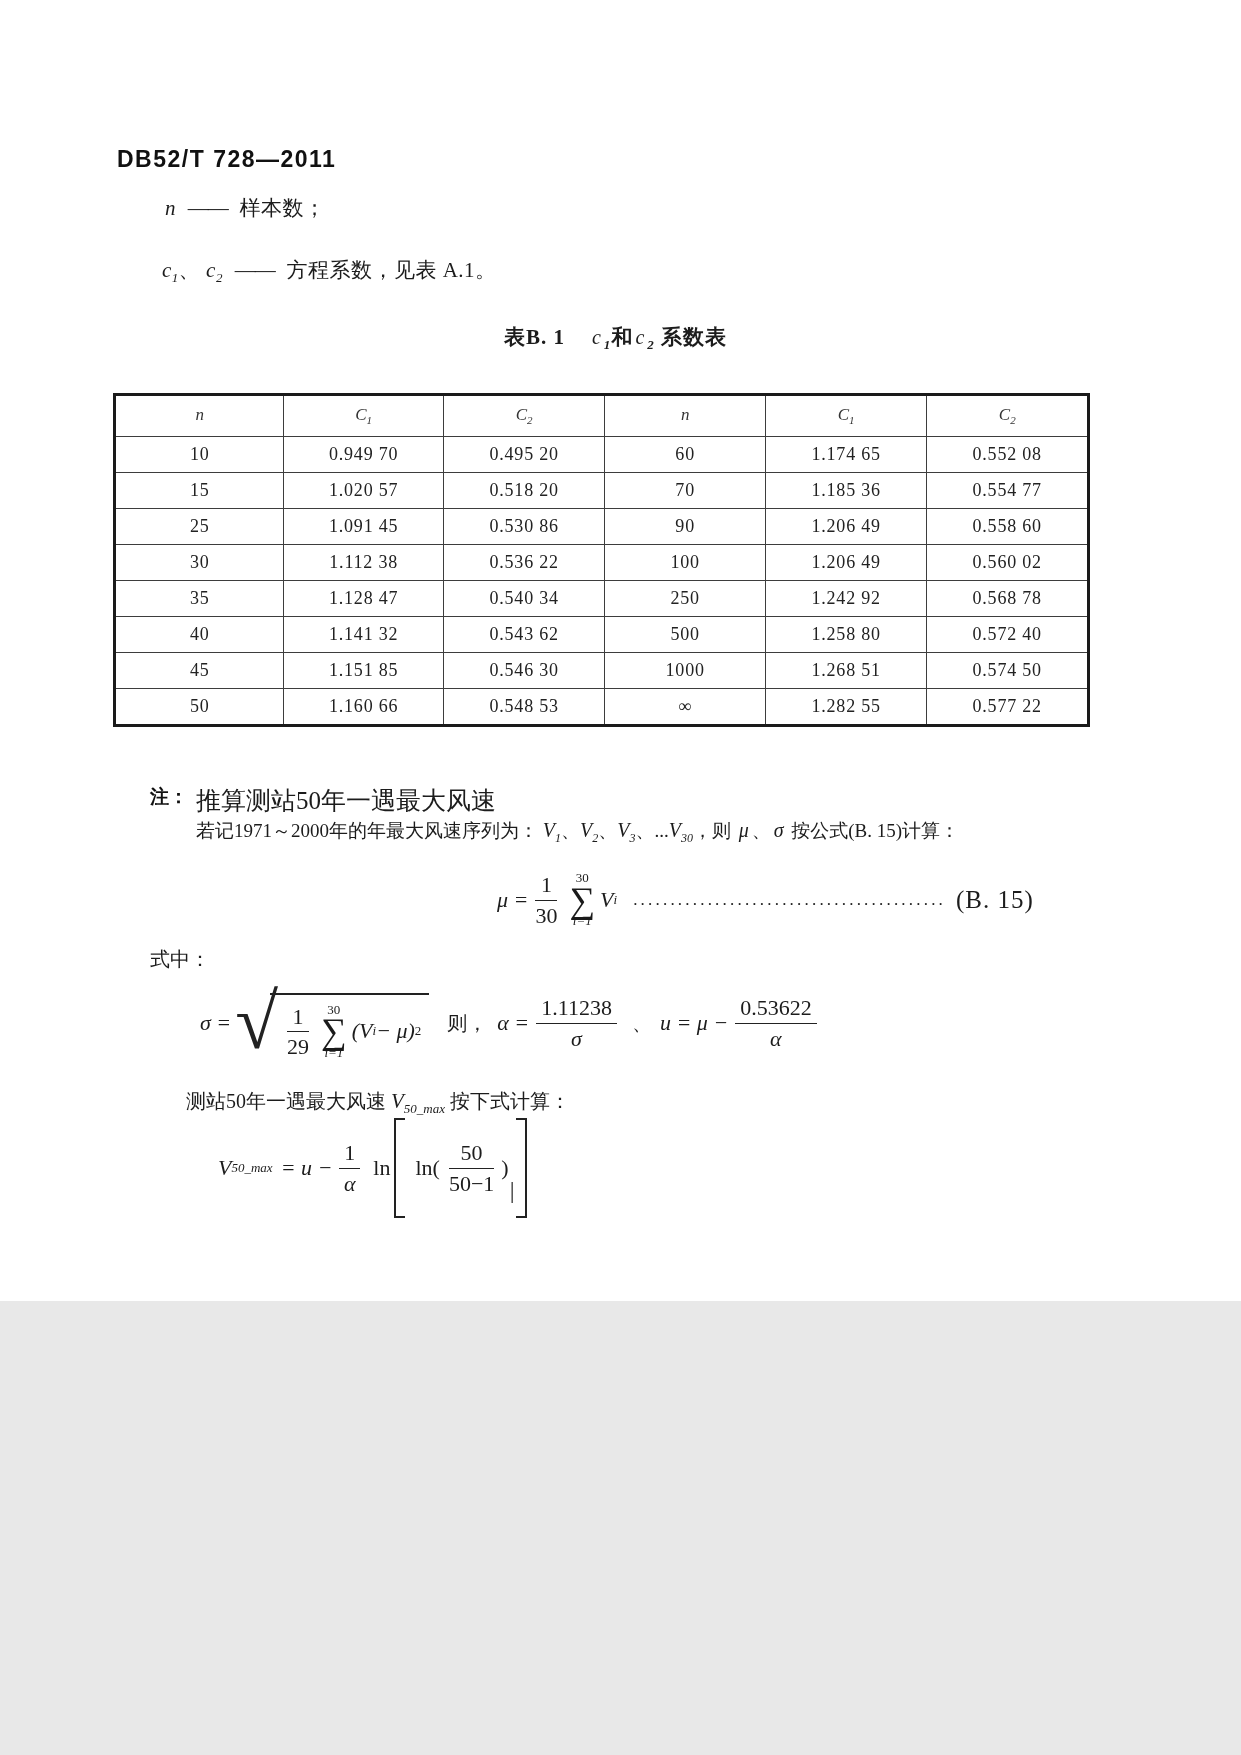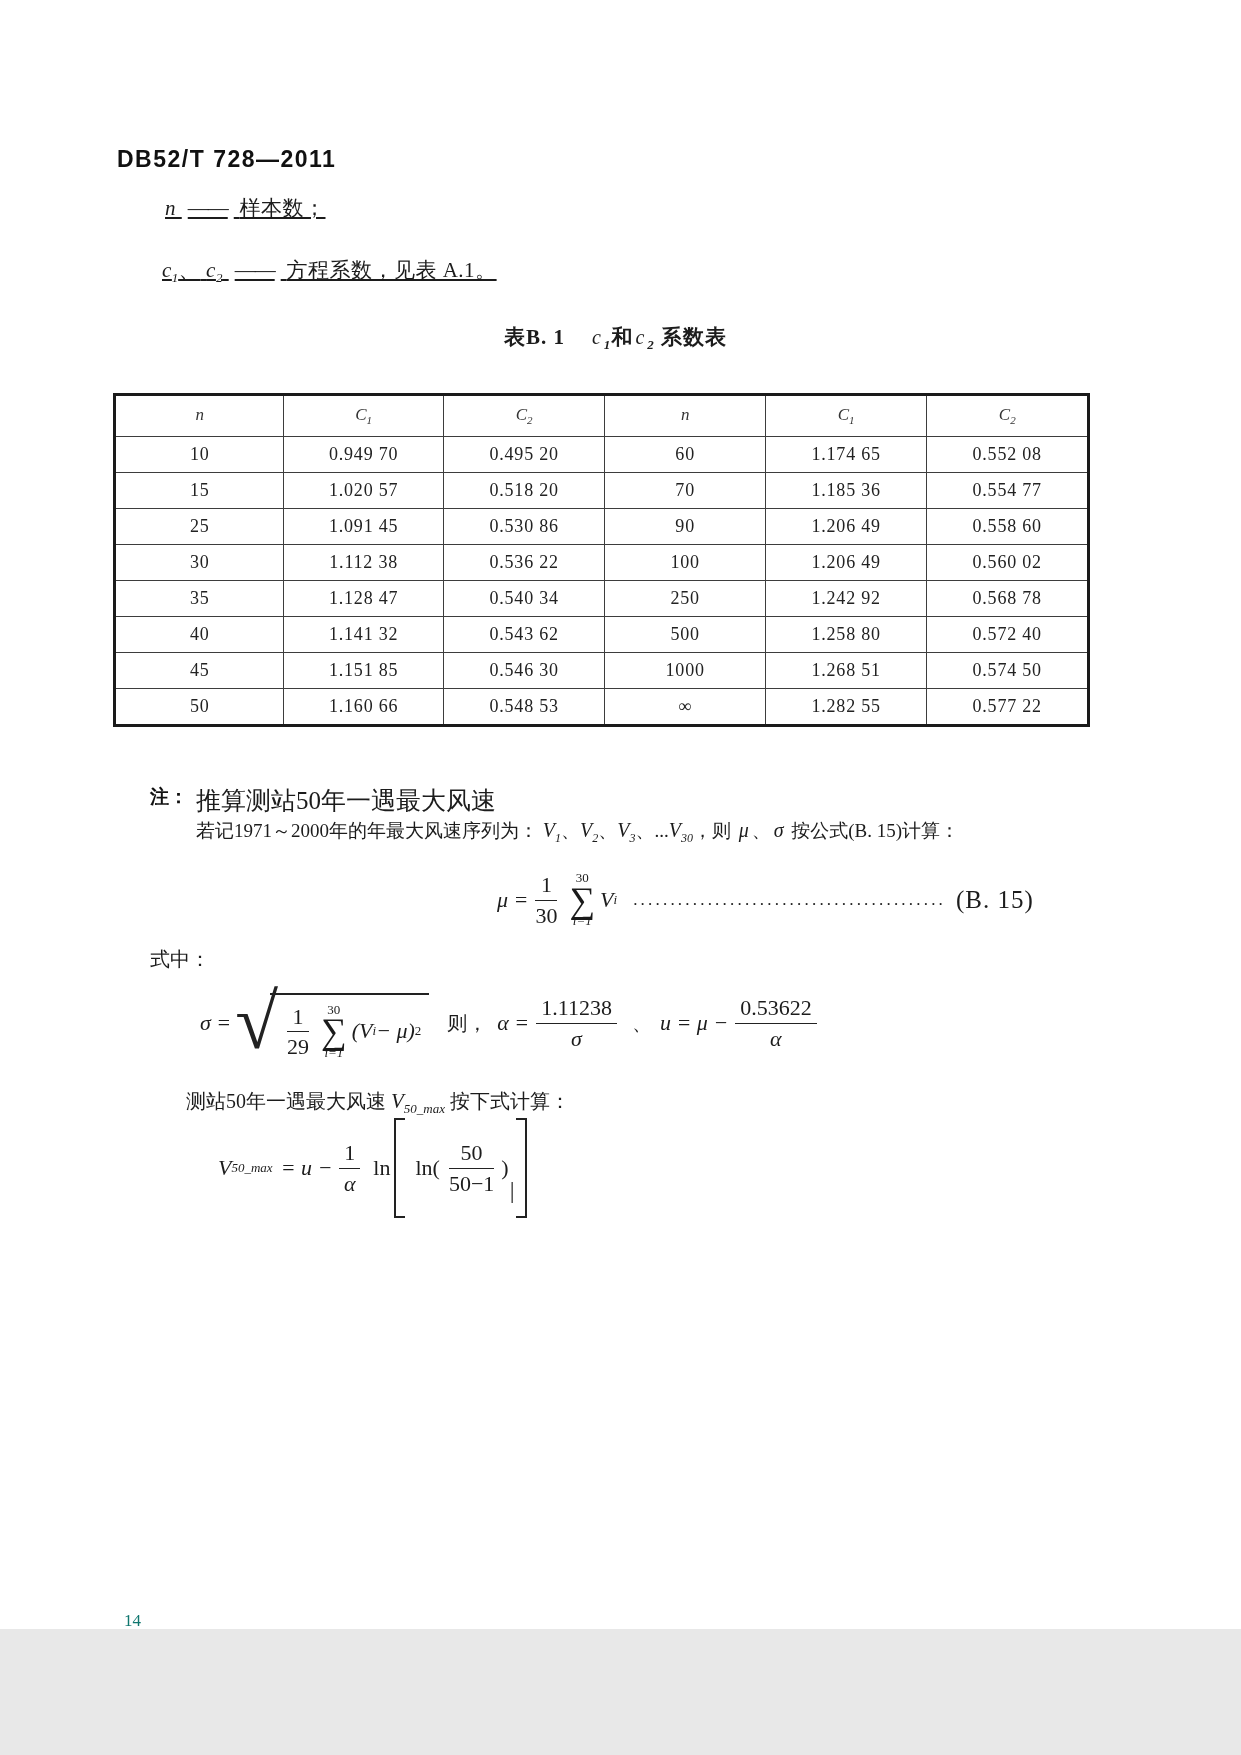--- a/index.html
+++ b/index.html
@@ -1,34 +1,34 @@
 <!DOCTYPE html>
 <html><head>
 <meta charset="utf-8">
 <style>
   html,body { margin:0; padding:0; background:#e8e8e8; }
   .page {
     position:relative;
-    width:1241px; height:1629px;
+    width:1241px; height:1301px;
     margin:0 auto;
     background:#ffffff;
     font-family:"Liberation Serif", serif;
     color:#1c1c1c;
     overflow:hidden;
   }
   .abs { position:absolute; }
 
   .doc-number {
     left:117px; top:146px;
     font-family:"Liberation Sans", sans-serif;
     font-weight:bold; font-size:23px; letter-spacing:1.5px;
     color:#111;
   }
 
-  .def-line { font-size:21px; letter-spacing:0.5px;text-decoration:underline; }
+  .def-line { font-size:21px; letter-spacing:0.5px; }
   .def-n { left:165px; top:194px; }
   .def-c { left:162px; top:256px; }
   .iv { font-style:italic; }
   .def-line sub, .tbl-title sub { font-size:0.62em; font-style:italic; }
   .dash { margin:0 6px; letter-spacing:-1px; }
 
   .tbl-title {
     left:127px; top:323px; width:977px;
     text-align:center; font-size:21px; font-weight:bold;
     letter-spacing:1px;

